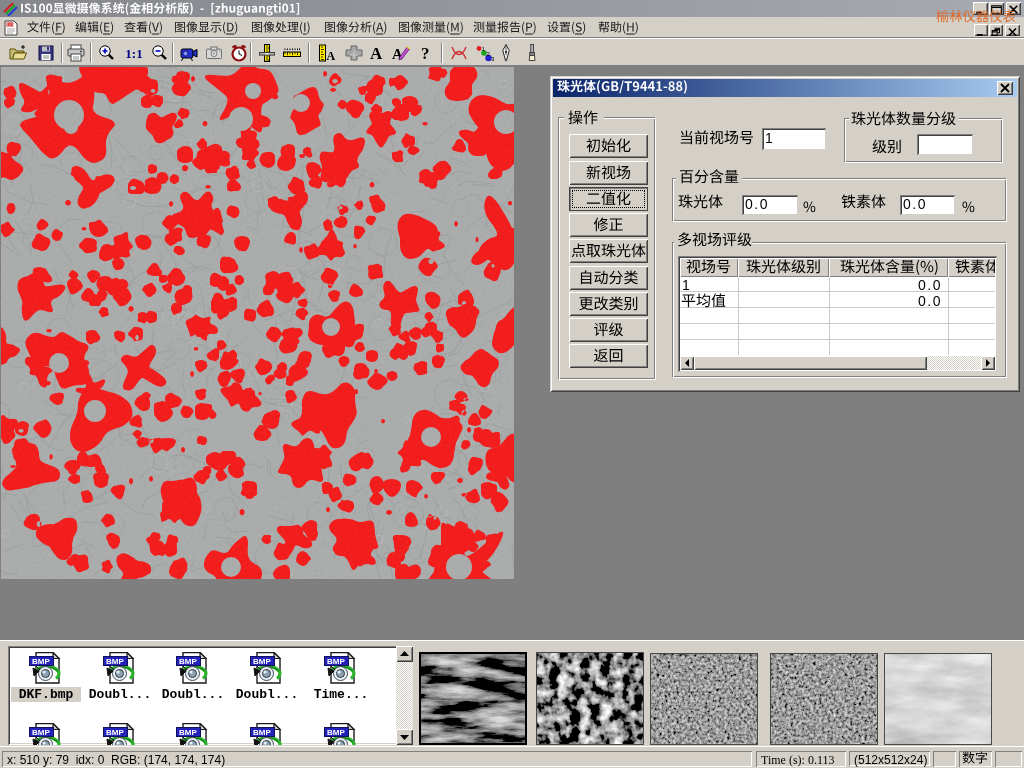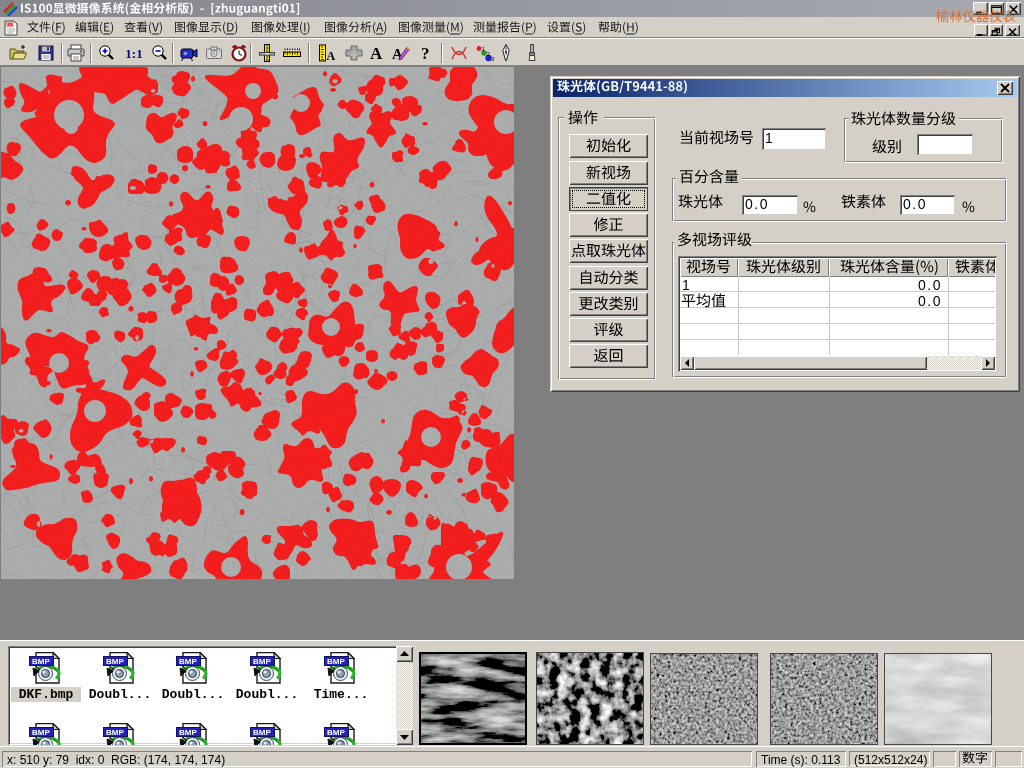--- a/index.html
+++ b/index.html
@@ -523,21 +523,21 @@
             </feComponentTransfer>
           </filter>
           <rect width="108" height="92" filter="url(#t5)"></rect>
         </svg></div>
     </div>
     <div id="status">
       <div style="position:absolute;left:2px;top:4px;width:750px;height:16px;box-shadow:inset 1px 1px 0 #808080,inset -1px -1px 0 #fff">
         <div style="position:absolute;left:5px;top:2px;font-family:'Liberation Sans';font-size:12px;white-space:pre">x: 510 y: 79  idx: 0  RGB: (174, 174, 174)</div>
       </div>
       <div style="position:absolute;left:756px;top:4px;width:90px;height:16px;box-shadow:inset 1px 1px 0 #808080,inset -1px -1px 0 #fff">
-        <div style="position:absolute;left:5px;top:2px;font-family:Liberation Sans, sans-serif;font-size:12px;white-space:pre">Time (s): 0.113</div>
+        <div style="position:absolute;left:5px;top:2px;font-family:Liberation Serif, serif;font-size:12px;white-space:pre">Time (s): 0.113</div>
       </div>
       <div style="position:absolute;left:849px;top:4px;width:81px;height:15px;box-shadow:inset 1px 1px 0 #808080,inset -1px -1px 0 #fff">
         <div style="position:absolute;left:5px;top:2px;font-family:'Liberation Sans';font-size:12px;white-space:pre">(512x512x24)</div>
       </div>
       <div style="position:absolute;left:933px;top:4px;width:23px;height:16px;box-shadow:inset 1px 1px 0 #808080,inset -1px -1px 0 #fff"></div>
       <div style="position:absolute;left:959px;top:4px;width:33px;height:16px;box-shadow:inset 1px 1px 0 #808080,inset -1px -1px 0 #fff"></div>
       <div style="position:absolute;left:995px;top:4px;width:27px;height:16px;box-shadow:inset 1px 1px 0 #808080,inset -1px -1px 0 #fff"></div>
     </div>
     <svg id="txt" width="1024" height="768" style="position:absolute;left:0;top:0;z-index:60;pointer-events:none" xmlns="http://www.w3.org/2000/svg">
       <defs>

